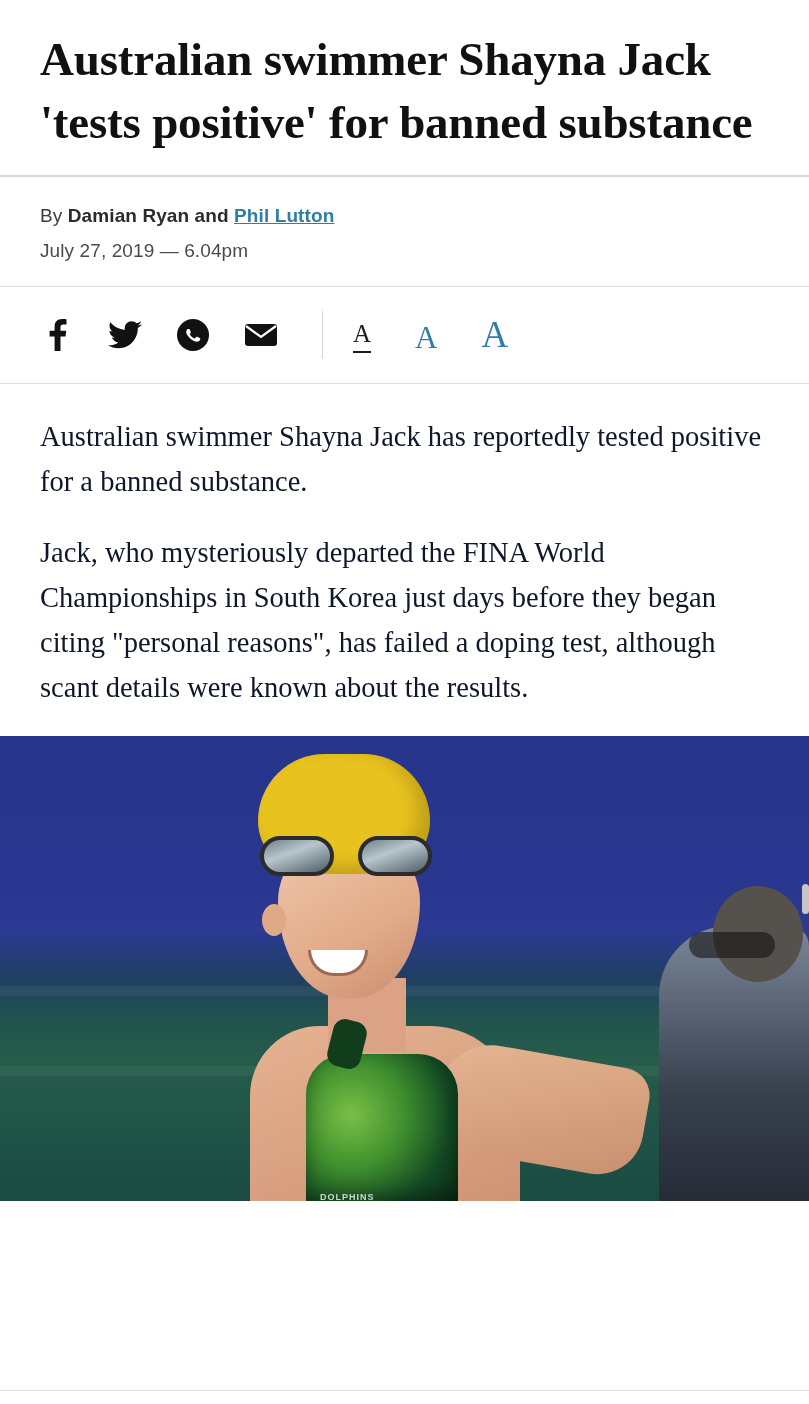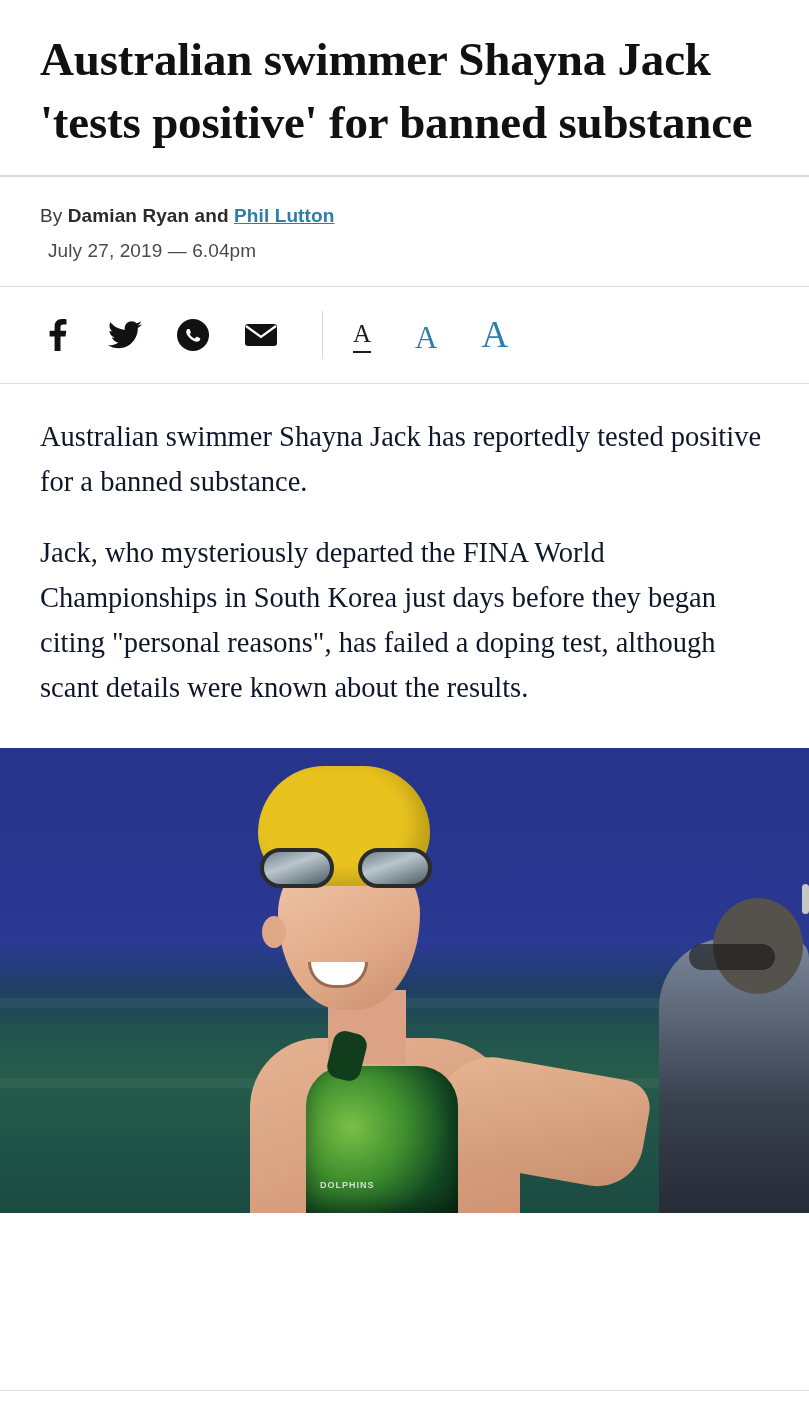--- a/index.html
+++ b/index.html
@@ -47,21 +47,20 @@
     line-height: 1.4;
     letter-spacing: 0.1px;
   }
   .byline .author { font-weight: 700; color: #2b2b2b; }
   .byline .link { color: #2f7ea8; font-weight: 700; }
   .timestamp {
     margin-top: 10px;
     font-size: 19px;
     color: #4a4a4a;
     letter-spacing: 0.1px;
-    margin-left: 8px;
   }
 
   
   .toolbar {
     display: flex;
     align-items: center;
     padding: 20px 40px 20px 40px;
     gap: 0;
     height: 96px;
   }
@@ -104,21 +103,21 @@
   .body-wrap {
     padding: 30px 40px 26px 40px;
   }
   .body-wrap p {
     font-family: "Liberation Serif", serif;
     font-size: 28.5px;
     line-height: 1.58;
     color: #0f172a;
     margin-bottom: 26px;
   }
-  .body-wrap p:last-child { margin-bottom: 12px; }
+  .body-wrap p:last-child { margin-bottom: 0; }
 
   
   .photo {
     position: relative;
     width: 809px;
     height: 465px;
     overflow: hidden;
     background: #1b2a6b;
   }
   .pool-bg {
@@ -220,21 +219,21 @@
   .suit-strap {
     position: absolute;
     top: -34px; left: 24px;
     width: 34px; height: 48px;
     background: #123d1d;
     transform: rotate(14deg);
     border-radius: 12px;
   }
   .suit-logo {
     position: absolute;
-    left: 14px; bottom: 28px;
+    left: 14px; bottom: 4px;
     color: #e9eef0;
     font-size: 9px;
     letter-spacing: 1px;
     font-weight: bold;
     opacity: 0.85;
   }
   .arm {
     position: absolute;
     left: 236px; top: 300px;
     width: 210px; height: 110px;

